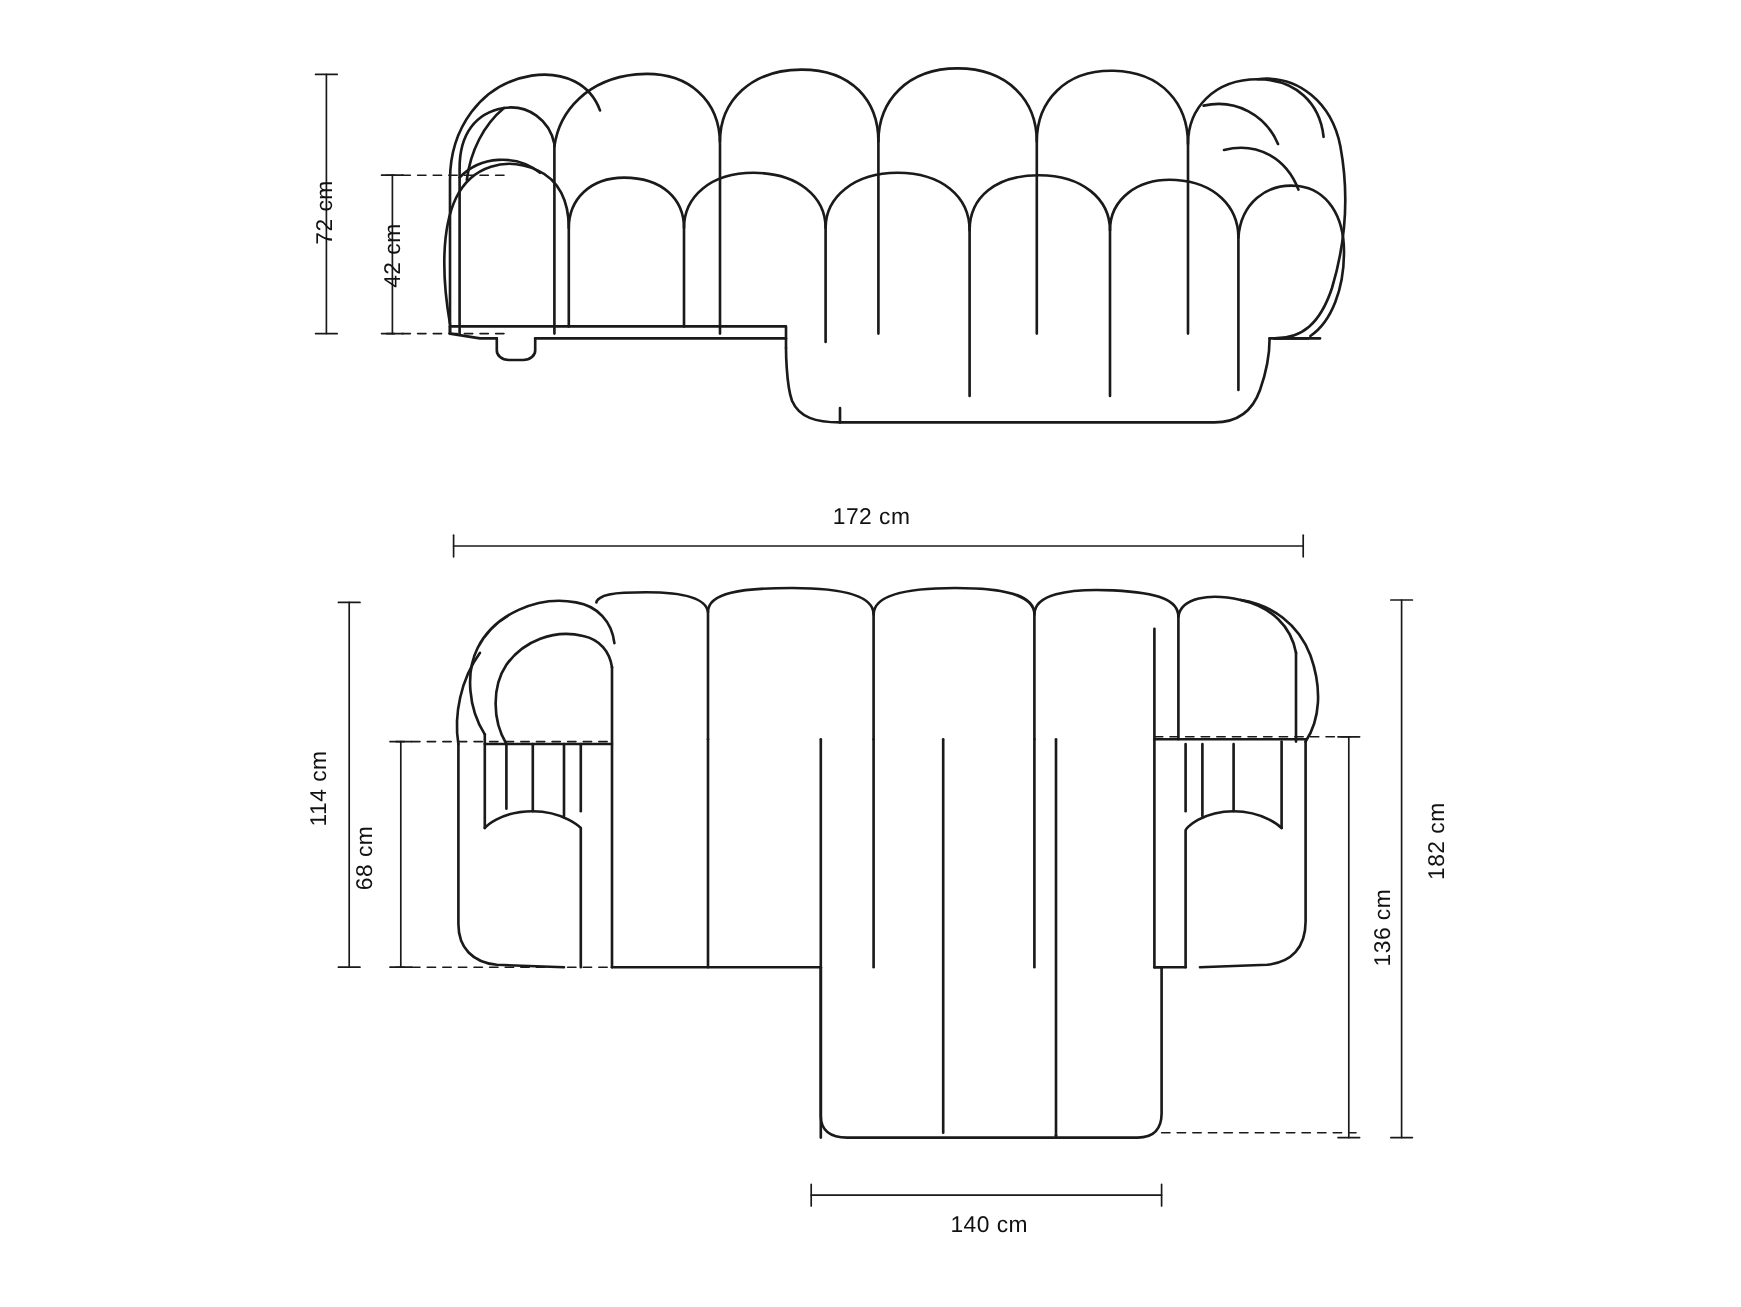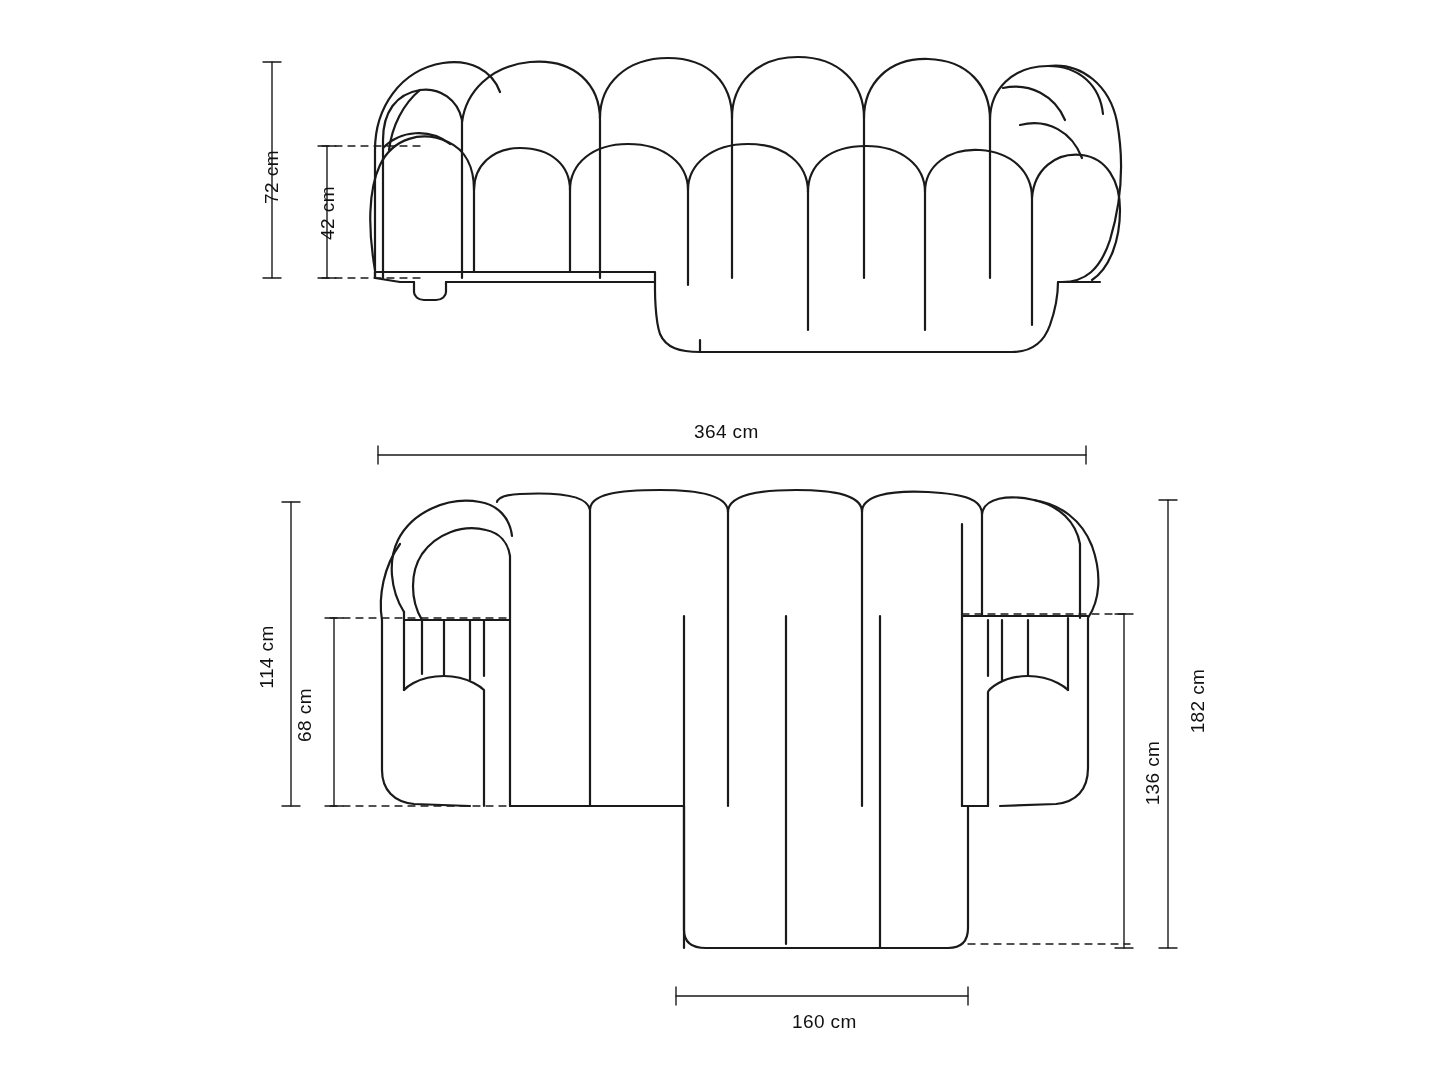--- a/index.html
+++ b/index.html
@@ -172,25 +172,25 @@
         <line x1="968" y1="944" x2="1130" y2="944"></line>
       </g>
 
     </g>
   </svg>
 
   <div class="dim-label rot" style="left:232px; top:166px; width:80px; text-align:center;">72 cm</div>
 
   <div class="dim-label rot" style="left:288px; top:202px; width:80px; text-align:center;">42 cm</div>
 
-  <div class="dim-label" style="left:694px; top:421px;">364 cm</div>
+  <div class="dim-label" style="left:694px; top:421px;">172 cm</div>
 
   <div class="dim-label rot" style="left:212px; top:646px; width:110px; text-align:center;">114 cm</div>
 
   <div class="dim-label rot" style="left:260px; top:704px; width:90px; text-align:center;">68 cm</div>
 
   <div class="dim-label rot" style="left:1143px; top:690px; width:110px; text-align:center;">182 cm</div>
 
   <div class="dim-label rot" style="left:1098px; top:762px; width:110px; text-align:center;">136 cm</div>
 
-  <div class="dim-label" style="left:792px; top:1011px;">160 cm</div>
+  <div class="dim-label" style="left:792px; top:1011px;">140 cm</div>
 
 </div>
 
 </body></html>

